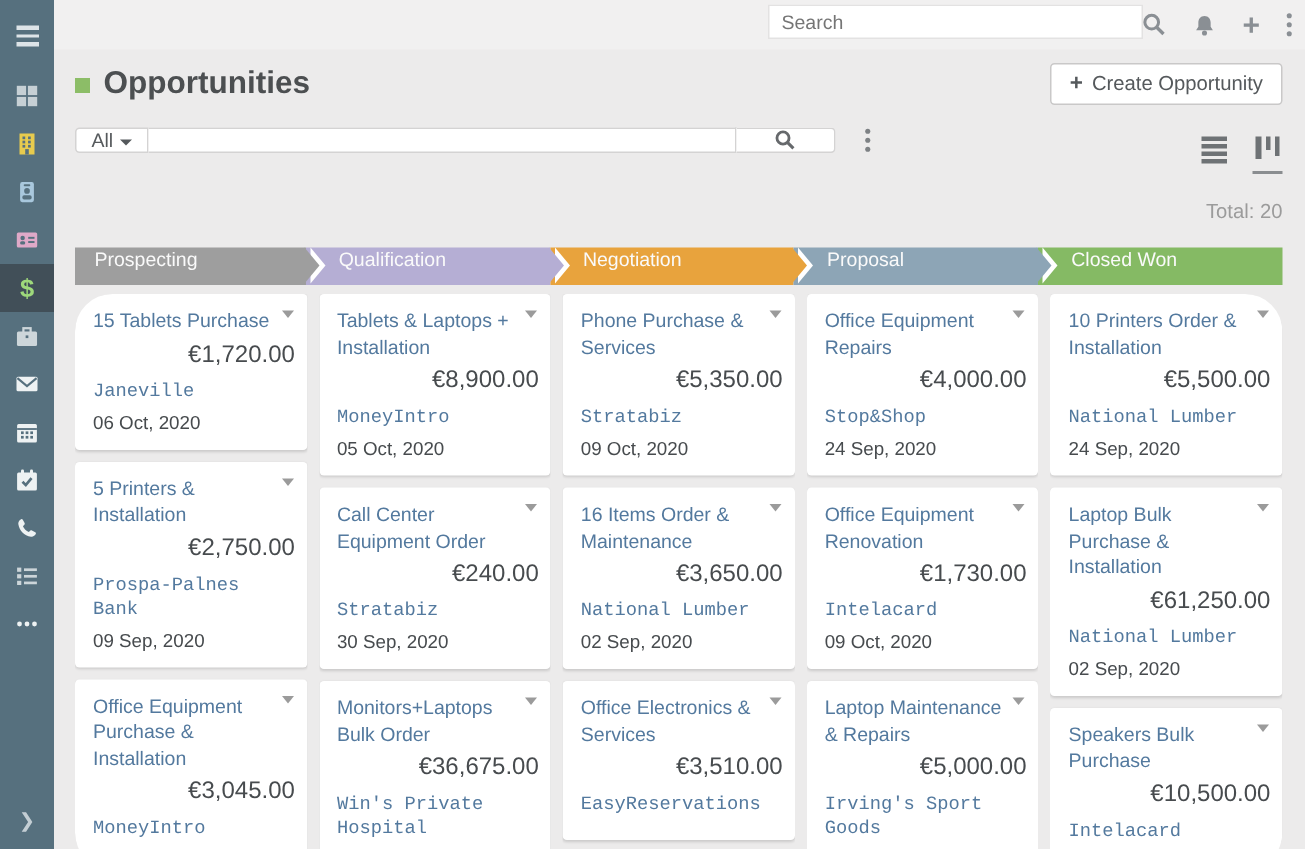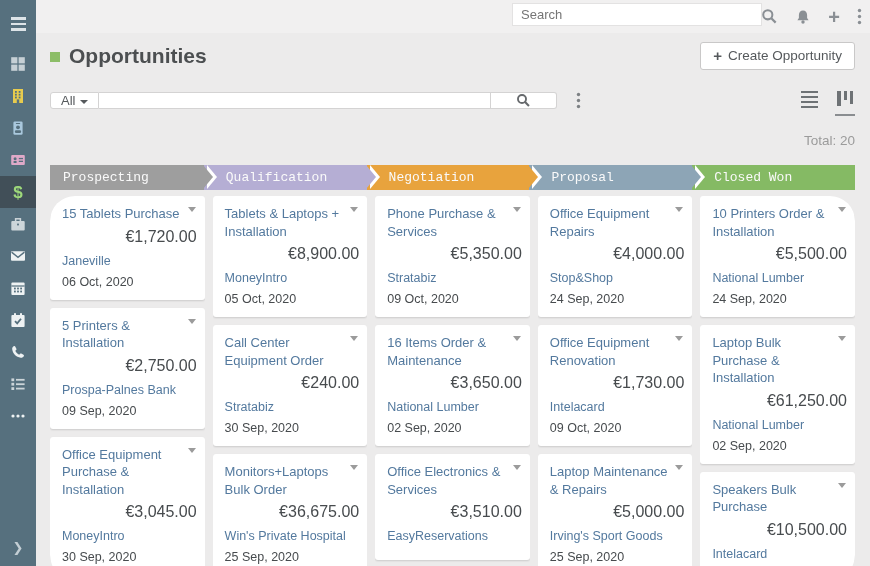--- a/index.html
+++ b/index.html
@@ -57,21 +57,21 @@
   .create-btn {
     height:28px; background:#fff; border:1px solid #c9c8c8; border-radius:3px;
     padding:0 12px; font-size:13.5px; color:#55595c; cursor:pointer;
     display:flex; align-items:center; gap:6px;
     font-family:"Liberation Sans","DejaVu Sans",sans-serif;
   }
   .create-btn .plus { font-size:15px; font-weight:bold; color:#55595c; }
   
   .filter-row {
     position:absolute; left:50px; right:15px; top:85px; height:31px;
-    display:flex; align-items:center;
+    display:flex; align-items:flex-start;
   }
   .scope-btn {
     background:#fff; border:1px solid #d4d3d3; border-radius:3px 0 0 3px;
     padding:0 10px; font-size:13px; color:#55595c; cursor:pointer;
     display:flex; align-items:center; gap:5px;
     font-family:"Liberation Sans","DejaVu Sans",sans-serif;
   }
   .caret-down { width:0; height:0; border-left:4px solid transparent;
     border-right:4px solid transparent; border-top:4px solid #55595c; margin-top:2px; }
   .filter-input {
@@ -99,22 +99,22 @@
   .kanban-ic i:nth-child(1){ height:15px; } .kanban-ic i:nth-child(2){ height:9px; }
   .kanban-ic i:nth-child(3){ height:13px; }
   .total-line {
     position:absolute; right:15px; top:133px; font-size:13.5px; color:#9b9b9b;
   }
   
   .board-head {
     position:absolute; left:50px; top:165px; width:805px; height:25px; display:flex;
   }
   .stage {
-    flex:1; position:relative; display:flex; align-items:center;
-    padding-left:13px; color:#fafafa; font-size:13px; background:var(--c);font-family:Liberation Mono, monospace;
+    flex:1; position:relative; display:flex; align-items:flex-start;
+    padding-left:13px; color:#fafafa; font-size:13px; background:var(--c);
   }
   .stage:not(:last-child)::before {
     content:""; position:absolute; right:-13px; top:0; z-index:1;
     border-top:12.5px solid transparent; border-bottom:12.5px solid transparent;
     border-left:10px solid #fff;
   }
   .stage:not(:last-child)::after {
     content:""; position:absolute; right:-9px; top:0; z-index:2;
     border-top:12.5px solid transparent; border-bottom:12.5px solid transparent;
     border-left:10px solid var(--c);
@@ -136,21 +136,21 @@
   }
   .card-name {
     color:#53799e; font-size:13px; line-height:17.5px; padding-right:13px;
     text-decoration:none; display:block; cursor:pointer;
   }
   .card-amount {
     text-align:right; font-size:16px; color:#474b4e; margin:5px -3px 7px 0;
   }
   .card-account {
     color:#53799e; font-size:12.5px; line-height:16px; margin-bottom:6px;
-    text-decoration:none; display:block; cursor:pointer;
+    text-decoration:none; display:block; cursor:pointer;font-family:Liberation Mono, monospace;
   }
   .card-date { font-size:12.5px; color:#474b4e; line-height:15px; }
 </style>
 </head>
 <body>
 
 <aside class="sidebar">
   <div class="burger">
       <i></i>
       <i></i>

